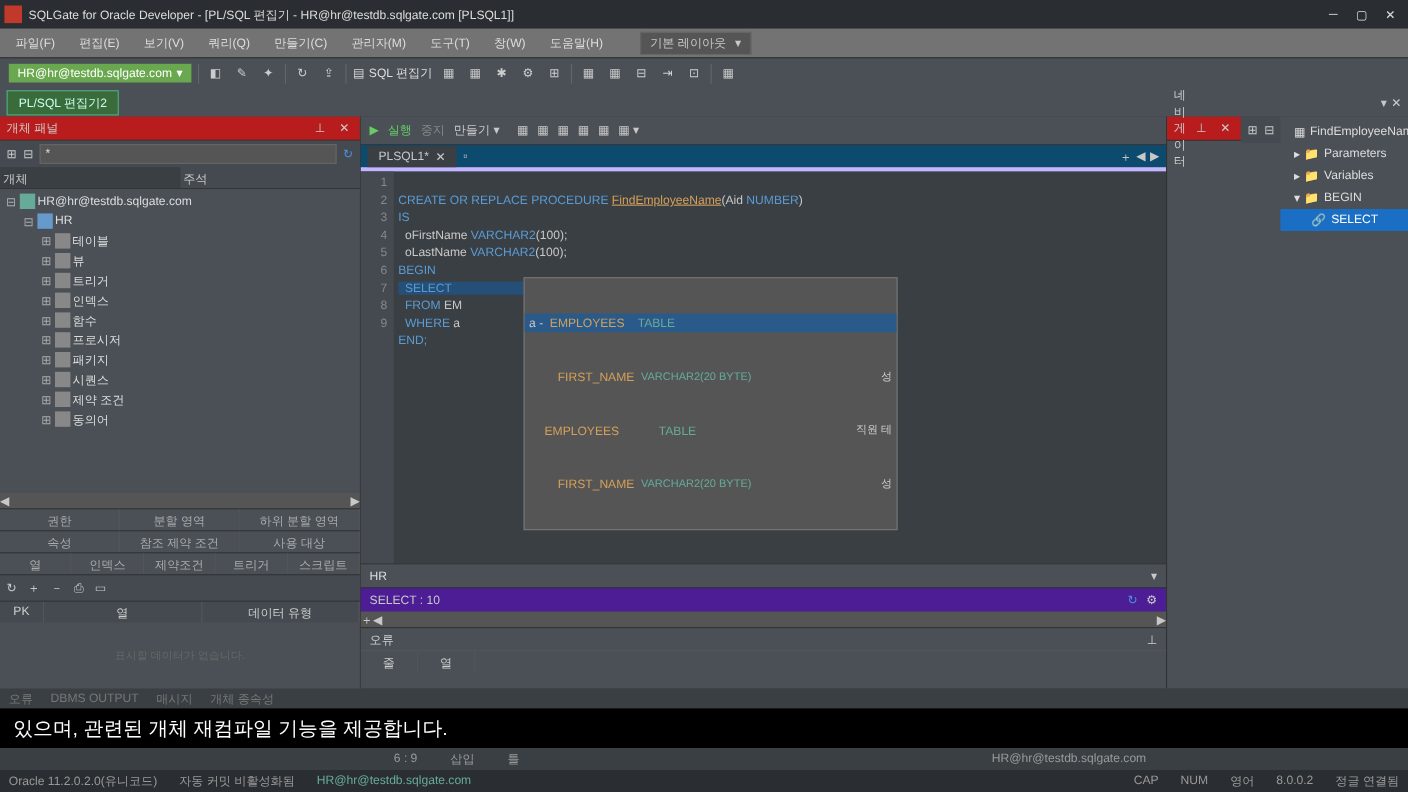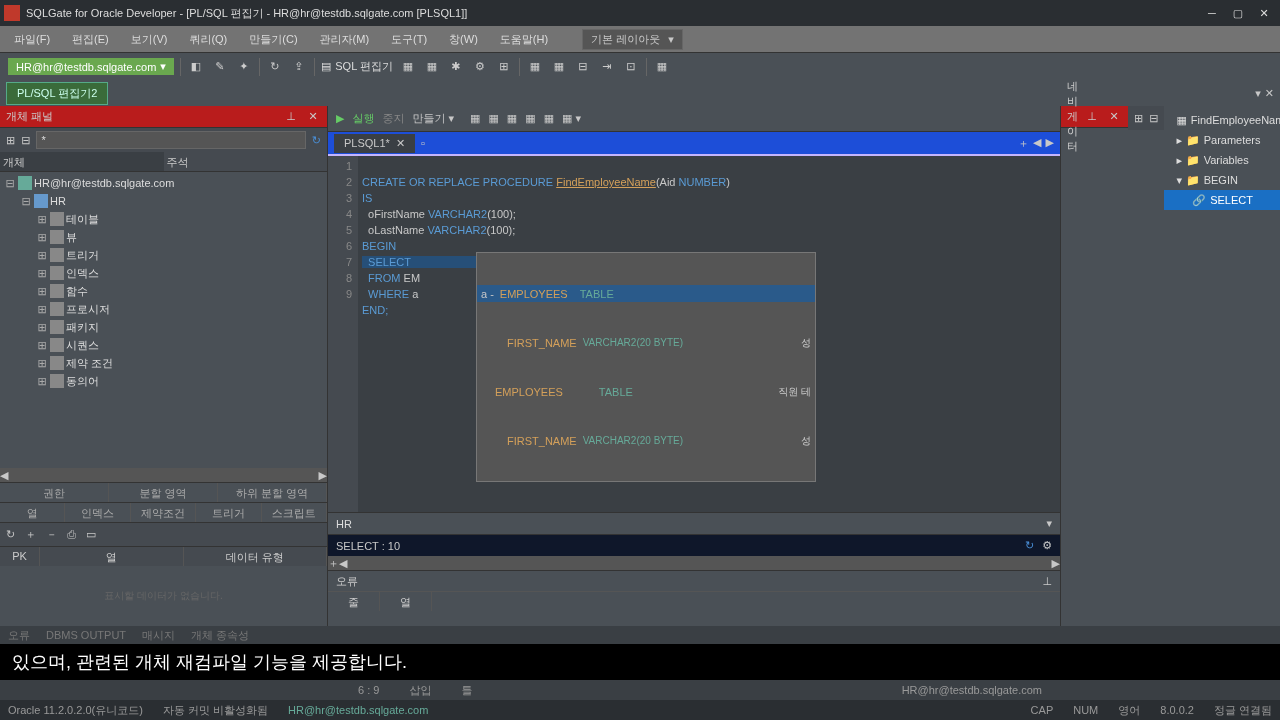--- a/index.html
+++ b/index.html
@@ -39,34 +39,34 @@
 .bt-row{display:flex;height:20px;border-top:1px solid #333}
 .bt-row .bt{flex:1;text-align:center;padding:3px;color:#aaa;border-right:1px solid #555}
 .detail-bar{height:24px;display:flex;align-items:center;padding:0 6px;gap:10px;background:#454a50;border-top:1px solid #333}
 .detail-header{height:20px;display:flex;background:#454a50;border-top:1px solid #333}
 .detail-header .col{flex:1;text-align:center;padding:3px;border-right:1px solid #555;color:#ccc}
 .detail-body{height:60px;display:flex;align-items:center;justify-content:center;color:#666;background:#4a5056;font-size:10px}
 .center{flex:1;display:flex;flex-direction:column;min-width:0}
 .editor-toolbar{height:26px;background:#4a5056;display:flex;align-items:center;padding:0 8px;gap:8px;border-bottom:1px solid #333}
 .editor-toolbar .run{color:#6c6;display:flex;align-items:flex-end;gap:4px}
 .editor-toolbar .stop{color:#888;display:flex;align-items:center;gap:4px}
-.editor-tabs{height:24px;background:#1d4ed8;display:flex;align-items:center;padding:0 6px;border-bottom:2px solid #c4b5fd}
+.editor-tabs{height:24px;background:#0c4a6e;display:flex;align-items:center;padding:0 6px;border-bottom:4px solid #c4b5fd}
 .editor-tabs .tab{background:#3a3f44;padding:3px 10px;display:flex;align-items:center;gap:6px}
 .code-area{flex:1;display:flex;background:#3a3f44;position:relative;font-family:Consolas,monospace}
 .gutter{width:30px;background:#454a50;text-align:right;padding:2px 6px 0 0;color:#888;line-height:16px}
 .code{flex:1;padding:2px 4px;line-height:16px;white-space:pre;position:relative}
 .kw{color:#5a9bd5}.ident{color:#d4a05a}.type{color:#5a9bd5}
 .sel{background:#264f78}
 .autocomplete{position:absolute;left:118px;top:96px;background:#555;border:1px solid #777;width:340px;font-size:11px;z-index:10}
 .autocomplete .row{display:flex;align-items:center;height:17px;padding:0 4px;gap:6px}
 .autocomplete .row.sel-row{background:#2a5a8a}
 .autocomplete .name{color:#d4a05a}.autocomplete .type-t{color:#6a9;margin-left:6px}.autocomplete .det{color:#6a9;font-size:10px}.autocomplete .extra{margin-left:auto;color:#ccc;font-size:10px}
 .schema-bar{height:22px;background:#4a5056;display:flex;align-items:center;padding:0 8px;border-top:1px solid #333}
 .schema-bar .schema{flex:1;color:#ddd}
-.select-bar{height:22px;background:#0f172a;display:flex;align-items:center;padding:0 8px;gap:8px;border-top:1px solid #333}
+.select-bar{height:22px;background:#4c1d95;display:flex;align-items:center;padding:0 8px;gap:8px;border-top:1px solid #333}
 .error-area{height:56px;background:#4a5056;border-top:1px solid #333;display:flex;flex-direction:column}
 .error-header{height:20px;display:flex;align-items:center;padding:0 8px;color:#ccc}
 .error-cols{height:20px;display:flex;border-top:1px solid #555}
 .error-cols .col{text-align:center;padding:3px 20px;border-right:1px solid #555;color:#ccc}
 .error-cols .msg{flex:1;text-align:center}
 .rightpanel{width:220px;background:#4a5056;border-left:1px solid #333;display:flex;}
 .nav-tree{flex:1;padding:4px 0}
 .nav-row{display:flex;align-items:center;height:20px;padding-left:6px;gap:4px;color:#ddd}
 .nav-row.sel{background:#1a6fc4;color:#fff}
 .nav-tabs{height:22px;display:flex;border-top:1px solid #333}
@@ -227,20 +227,25 @@
         </div>
     </div>
     <div class="scrollbar-h">◀<span style="flex:1"></span>▶</div>
     <div class="bottom-tabs">
       <div class="bt-row">
         <div class="bt">권한</div>
         <div class="bt">분할 영역</div>
         <div class="bt">하위 분할 영역</div>
       </div>
       <div class="bt-row">
+        <div class="bt">속성</div>
+        <div class="bt">참조 제약 조건</div>
+        <div class="bt">사용 대상</div>
+      </div>
+      <div class="bt-row">
         <div class="bt">열</div>
         <div class="bt">인덱스</div>
         <div class="bt">제약조건</div>
         <div class="bt">트리거</div>
         <div class="bt">스크립트</div>
       </div>
     </div>
     <div class="detail-bar">
       <span class="hbtn">↻</span>
       <span class="hbtn">＋</span>

